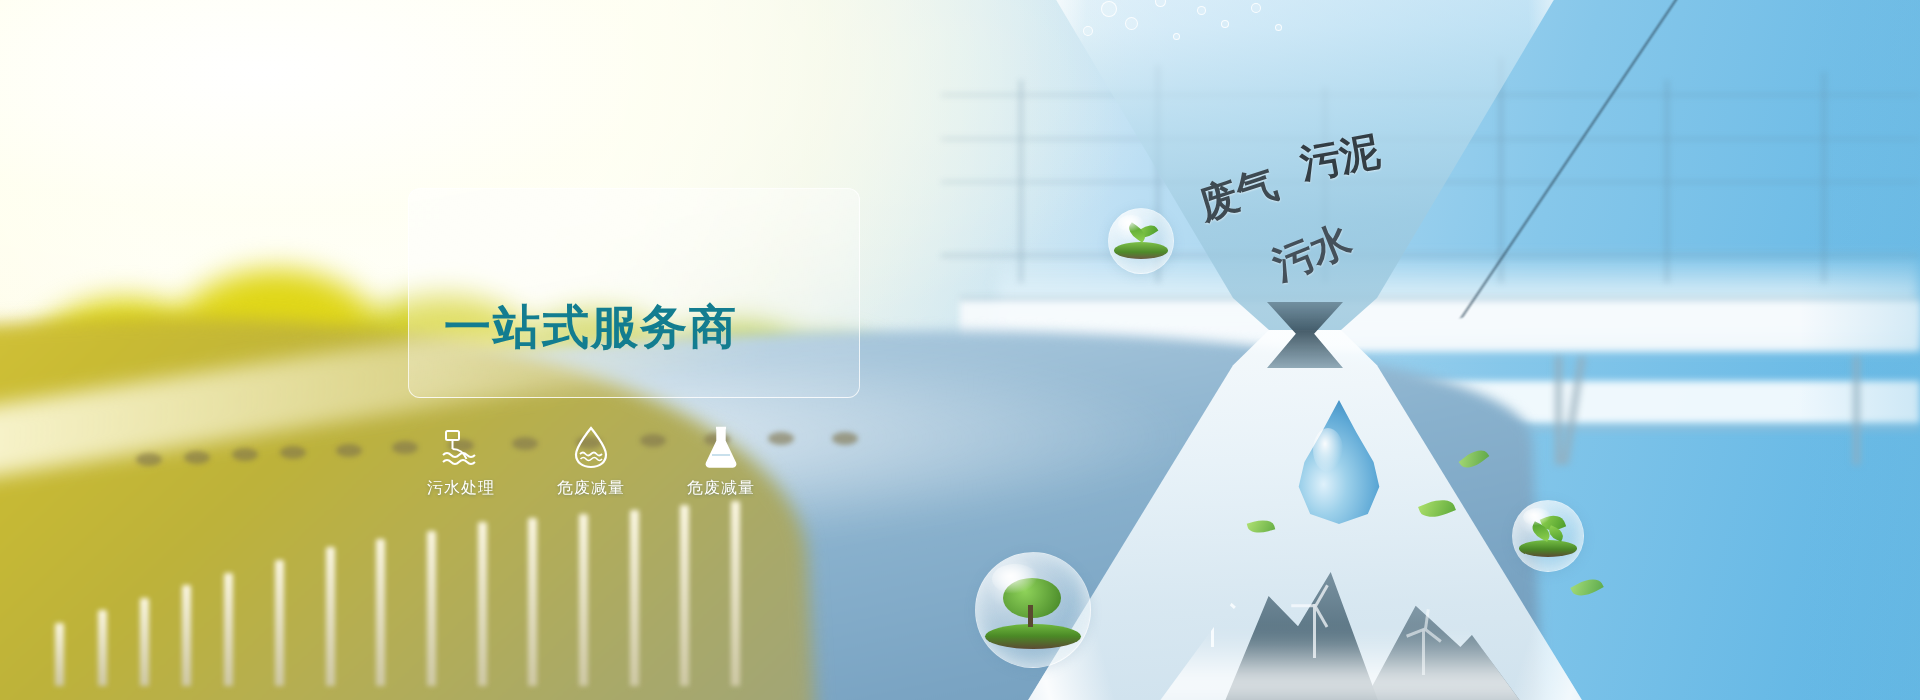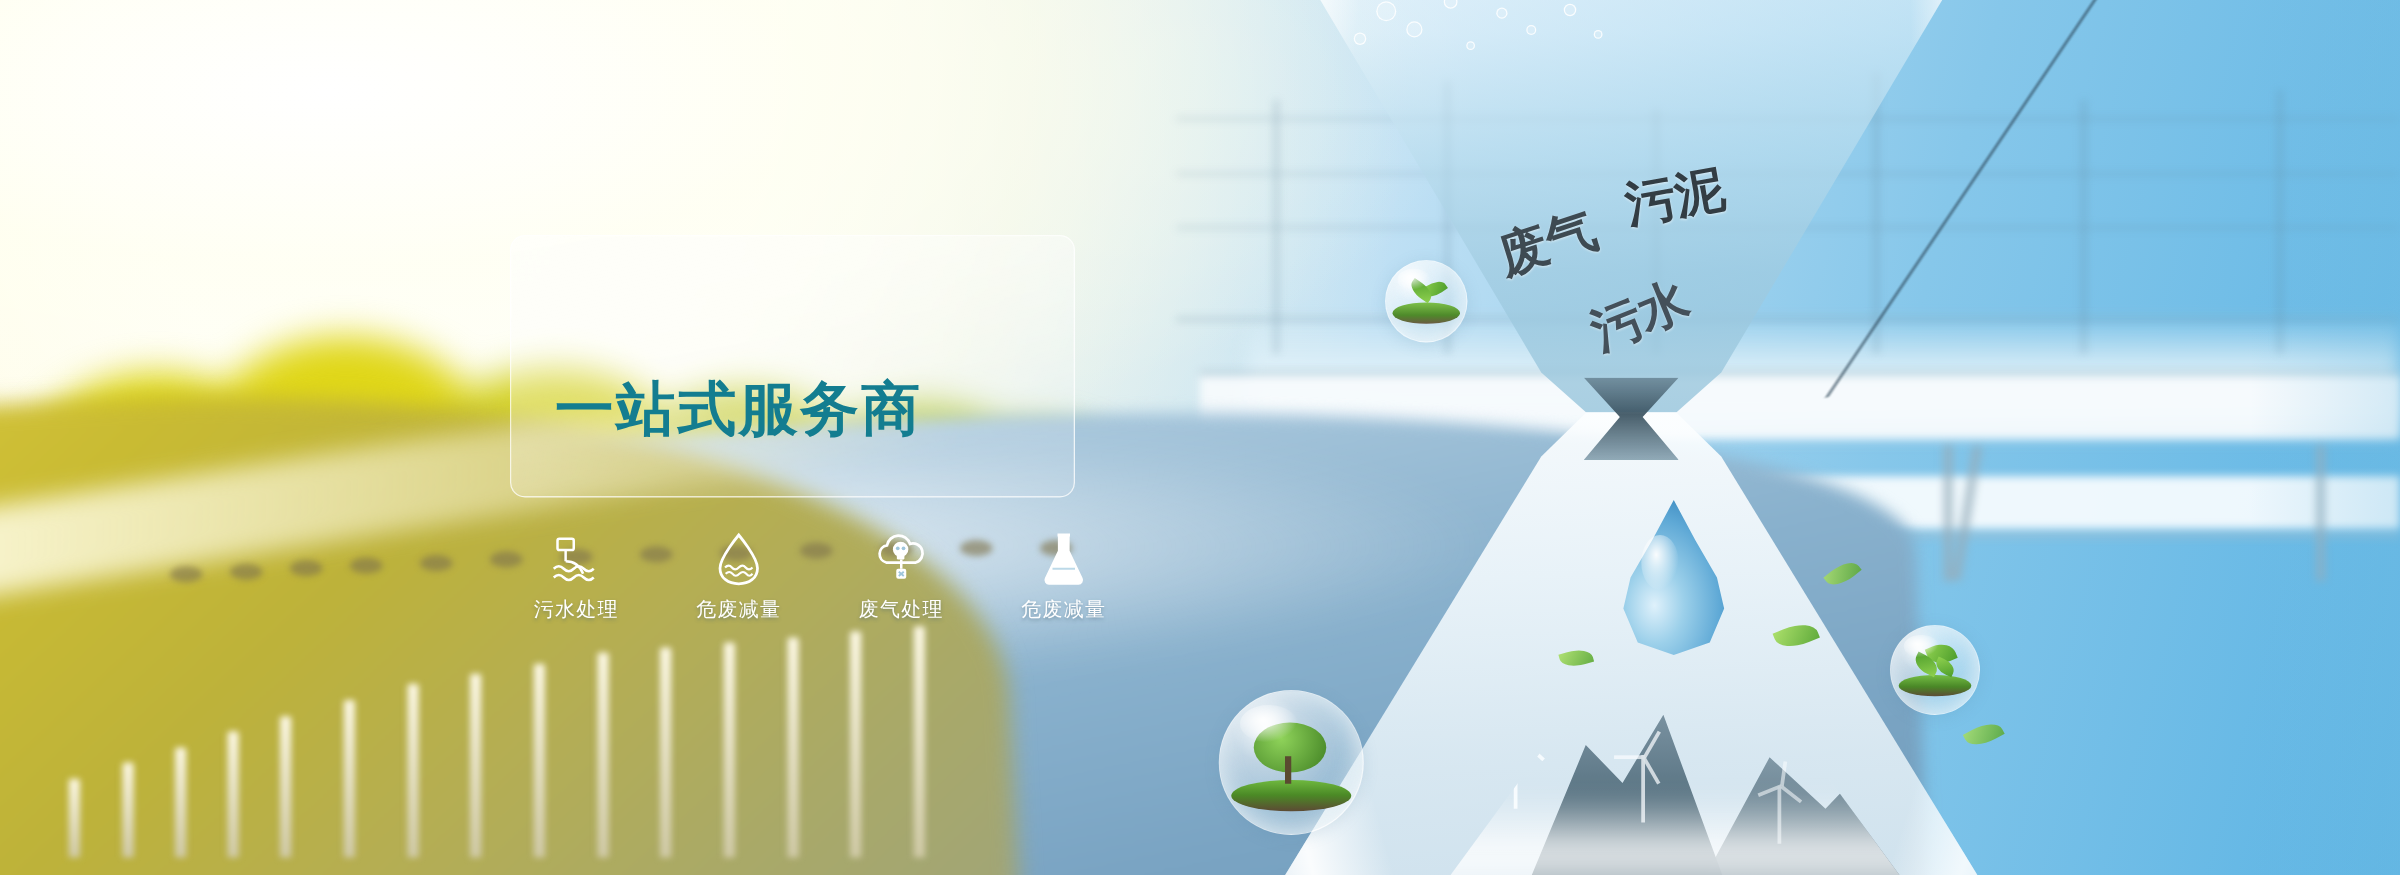--- a/index.html
+++ b/index.html
@@ -406,35 +406,20 @@
       <div class="feat-icon">
         <svg width="40" height="44" viewBox="0 0 40 44">
           <path d="M20 3 C20 3 5 21 5 29.5 C5 37.5 11.7 42 20 42 C28.3 42 35 37.5 35 29.5 C35 21 20 3 20 3 Z" fill="none" stroke="#ffffff" stroke-width="2.2"></path>
           <path d="M9 29 q3 -3 5.5 0 q2.5 3 5.5 0 q3 -3 5.5 0 q2.5 3 5.5 0" fill="none" stroke="#ffffff" stroke-width="1.8"></path>
           <path d="M9.5 34 q3 -3 5.5 0 q2.5 3 5.5 0 q3 -3 5.5 0 q2.5 3 5 0" fill="none" stroke="#ffffff" stroke-width="1.6"></path>
         </svg>
       </div>
       <div class="feat-label">危废减量</div>
     </div>
 
-    <div class="feature">
-      <div class="feat-icon">
-        <svg width="46" height="46" viewBox="0 0 46 46">
-          <path d="M11 26 a7 7 0 0 1 0.6 -13.7 a9.5 9.5 0 0 1 18.4 -1.2 a7.4 7.4 0 0 1 4.6 14.9 Z" fill="none" stroke="#ffffff" stroke-width="2.2"></path>
-          <circle cx="22.5" cy="15.5" r="6.2" fill="#ffffff"></circle>
-          <circle cx="20.2" cy="14.6" r="1.5" fill="#9fc6dc"></circle>
-          <circle cx="24.8" cy="14.6" r="1.5" fill="#9fc6dc"></circle>
-          <rect x="19.5" y="20" width="6" height="3.5" rx="1" fill="#ffffff"></rect>
-          <rect x="19" y="31" width="8" height="8" rx="1.6" fill="#ffffff"></rect>
-          <path d="M21 33.4 L25 36.8 M25 33.4 L21 36.8" stroke="#9fc6dc" stroke-width="1.5"></path>
-          <path d="M23 23.5 L23 31" stroke="#ffffff" stroke-width="2"></path>
-        </svg>
-      </div>
-      <div class="feat-label">废气处理</div>
-    </div>
 
     <div class="feature">
       <div class="feat-icon">
         <svg width="40" height="46" viewBox="0 0 40 46">
           <path d="M15 4 L25 4 M16.5 4 L16.5 17 L6 39 a2.5 2.5 0 0 0 2.2 3.6 h23.6 a2.5 2.5 0 0 0 2.2 -3.6 L23.5 17 L23.5 4" fill="#ffffff" stroke="#ffffff" stroke-width="2.4" stroke-linejoin="round"></path>
           <path d="M11 31 h18" stroke="#bcd9e8" stroke-width="1.6"></path>
         </svg>
       </div>
       <div class="feat-label">危废减量</div>
     </div>

